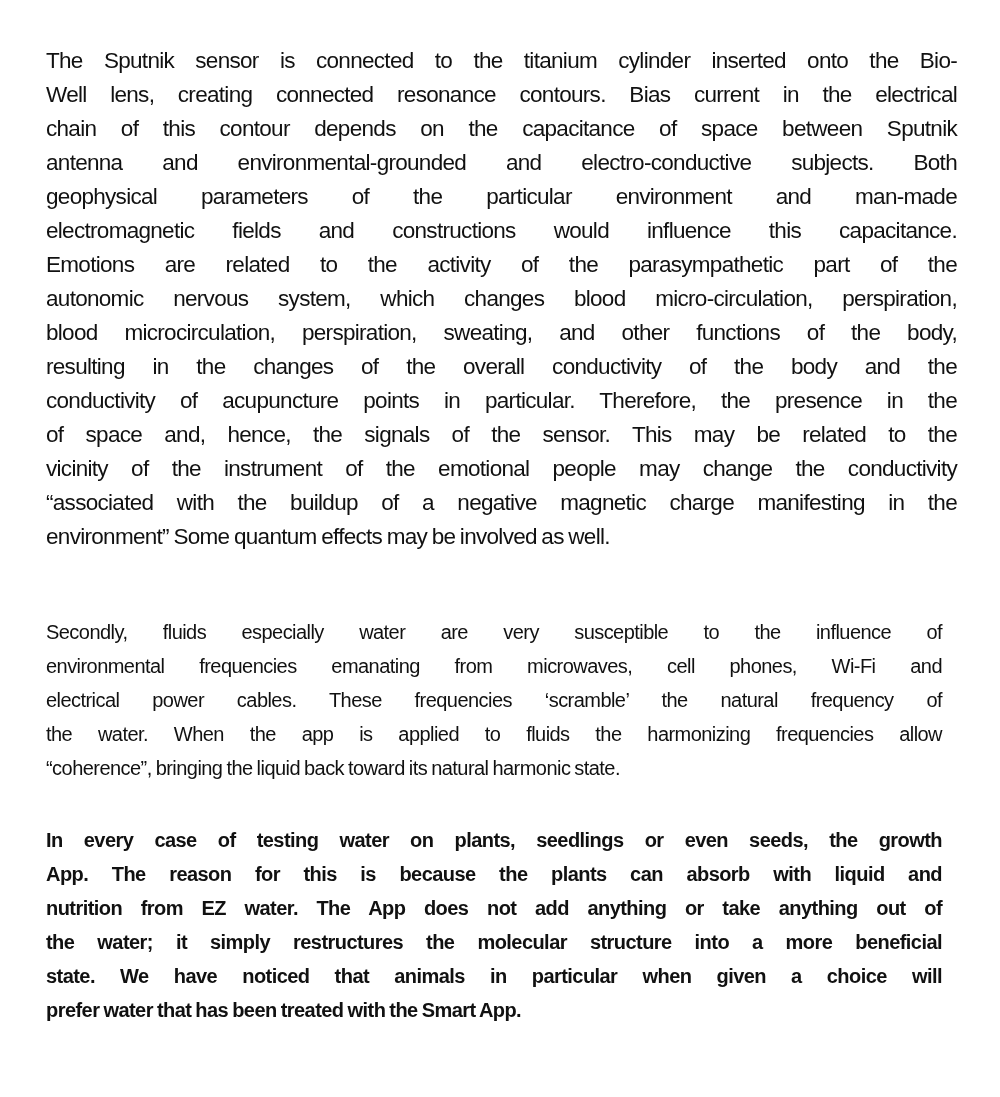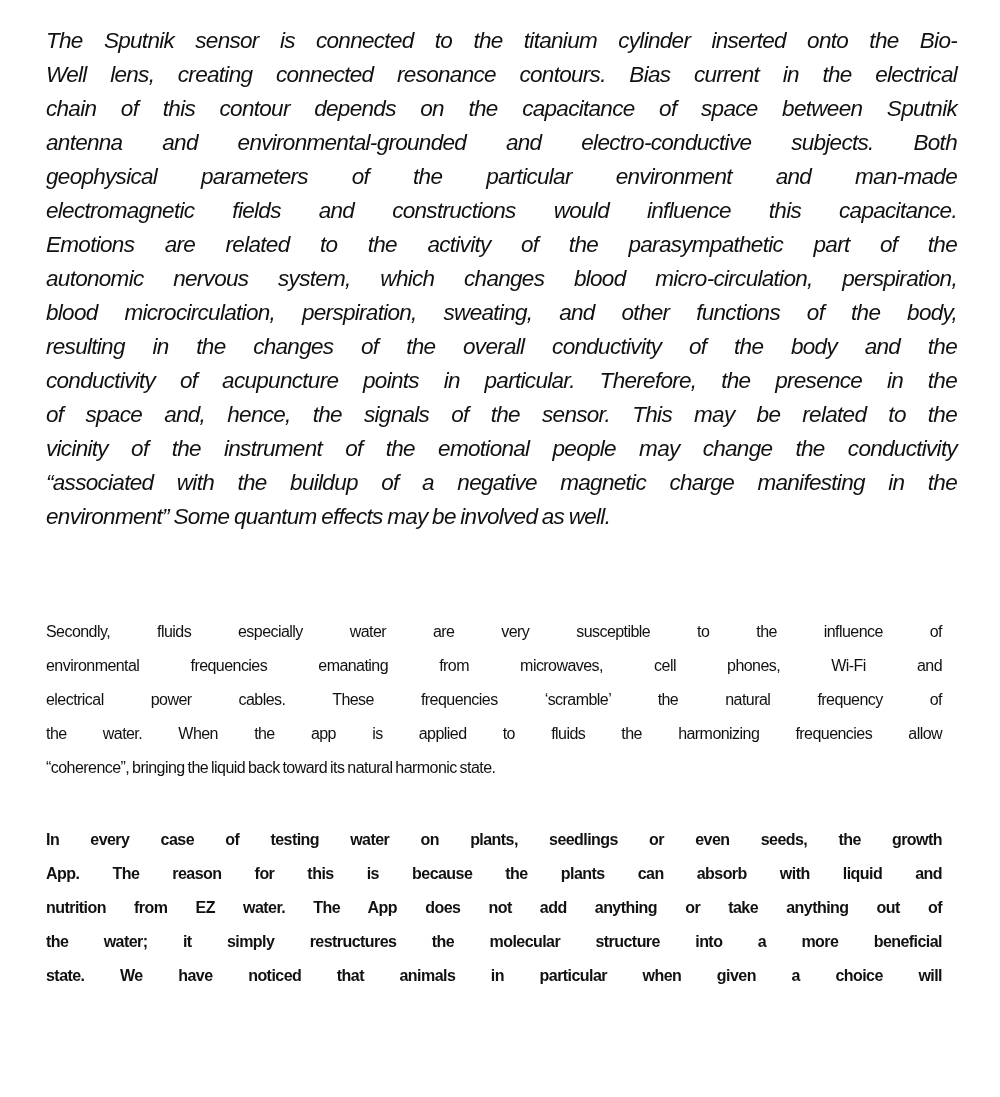--- a/index.html
+++ b/index.html
@@ -13,38 +13,37 @@
       position: relative;
       overflow: hidden;
       color: #111111;
       font-family: "Liberation Sans", sans-serif;
     }
     .para {
       position: absolute;
       left: 46px;
     }
     .para-italic {
-      top: 24px;
+      top: 44px;
       width: 911px;
-      font-style: italic;
     }
     .para-2 {
       top: 615px;
       width: 896px;
     }
     .para-3 {
       top: 823px;
       width: 896px;
       font-weight: bold;
     }
     .line {
       display: block;
       height: 34px;
       line-height: 34px;
-      font-size: 16px;
+      font-size: 20px;
       white-space: nowrap;
       text-align: justify;
       text-align-last: justify;
       letter-spacing: -0.55px;
       word-spacing: -1px;
       overflow: visible;
     }
     .para-italic .line {
       font-size: 22.5px;
       letter-spacing: -0.7px;
@@ -82,13 +81,14 @@
   <span class="line">the water. When the app is applied to fluids the harmonizing frequencies allow</span>
   <span class="line last">“coherence”, bringing the liquid back toward its natural harmonic state.</span>
 </div>
 
 <div class="para para-3">
   <span class="line">In every case of testing water on plants, seedlings or even seeds, the growth</span>
   <span class="line">App. The reason for this is because the plants can absorb with liquid and</span>
   <span class="line">nutrition from EZ water. The App does not add anything or take anything out of</span>
   <span class="line">the water; it simply restructures the molecular structure into a more beneficial</span>
   <span class="line">state. We have noticed that animals in particular when given a choice will</span>
+  <span class="line last">prefer water that has been treated with the Smart App.</span>
 </div>
 
 </body></html>

